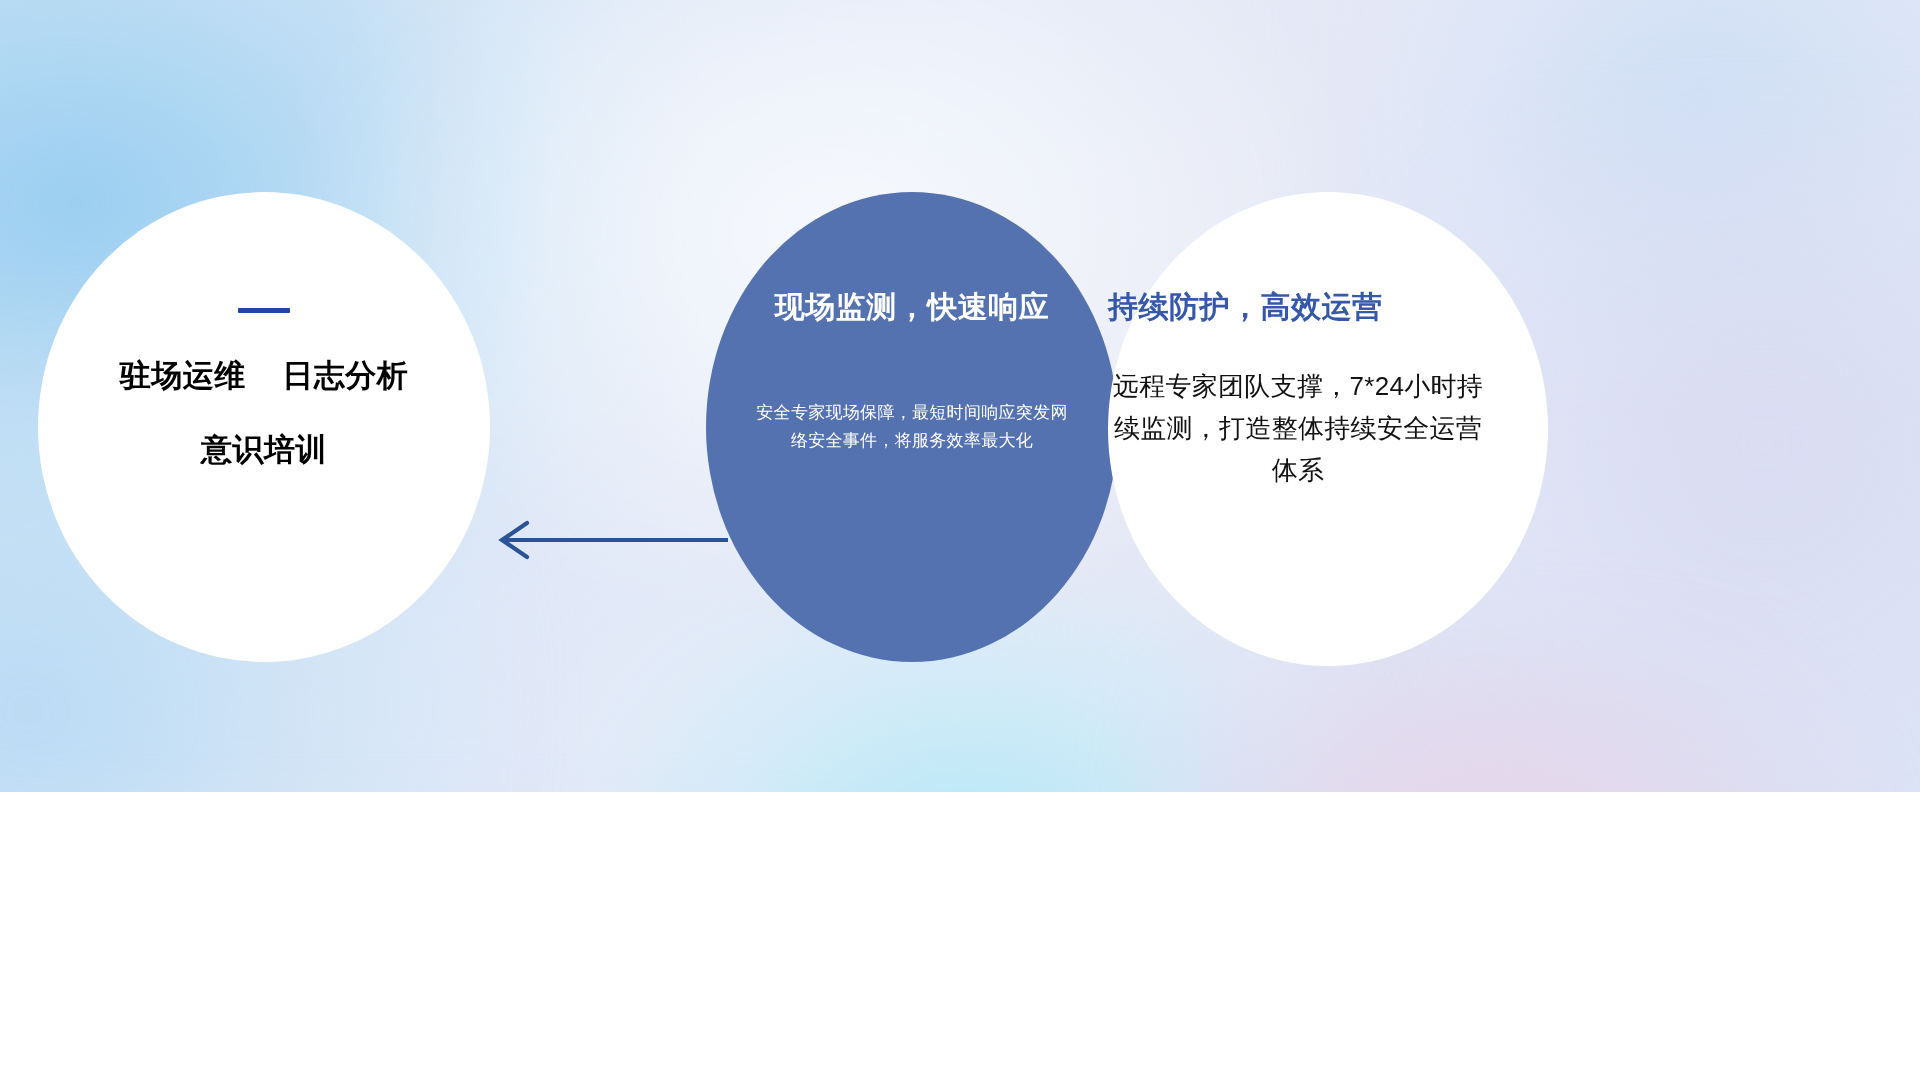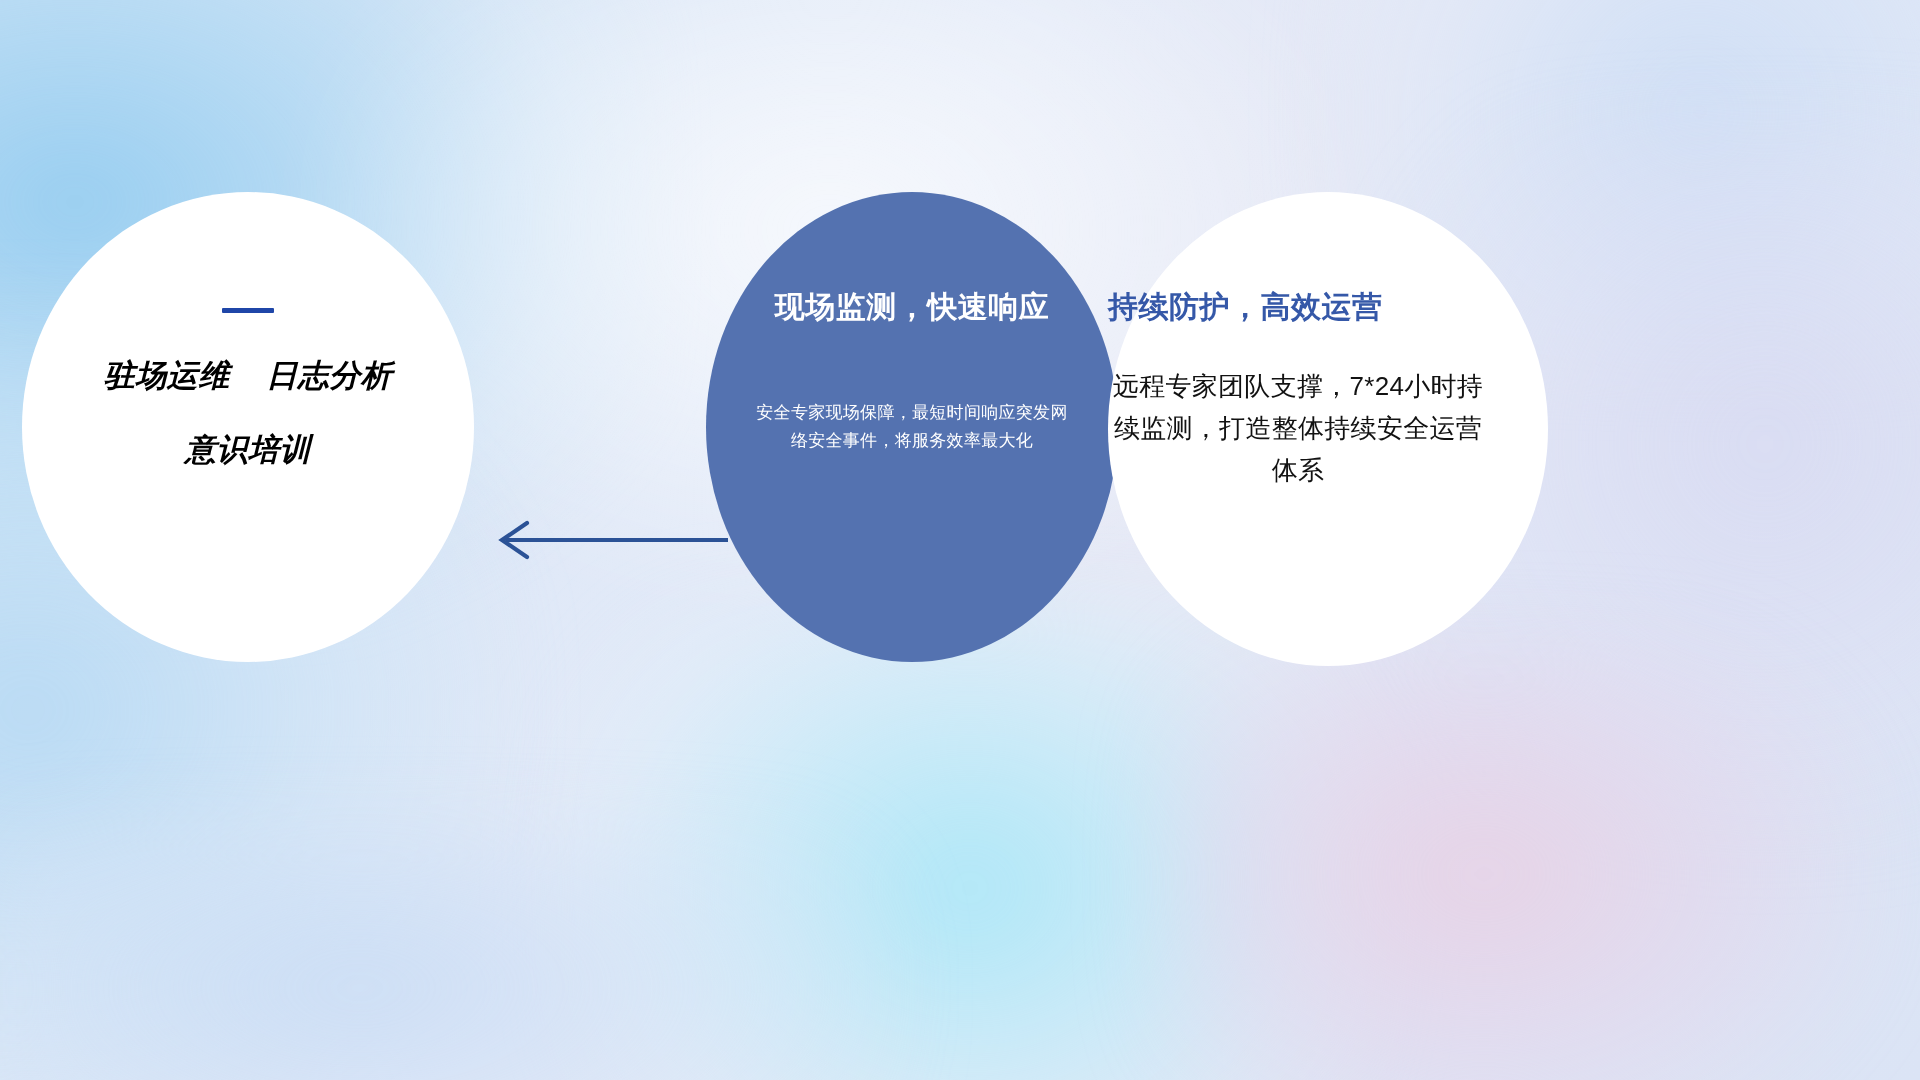--- a/index.html
+++ b/index.html
@@ -8,21 +8,21 @@
     padding: 0;
     background: #ffffff;
   }
   body {
     font-family: "Liberation Sans", "DejaVu Sans", sans-serif;
   }
 
   .stage {
     position: relative;
     width: 1920px;
-    height: 1080px;
+    height: 792px;
     overflow: hidden;
     background: #0f172a;
   }
 
   
   .bg-base {
     position: absolute;
     inset: 0;
     background: linear-gradient(118deg,
         #cfe2f4 0%,
@@ -132,27 +132,26 @@
   }
 
   
   .circle {
     position: absolute;
     border-radius: 50%;
     box-sizing: border-box;
   }
 
   .circle-left {
-    left: 22px;
+    left: 38px;
     top: 192px;
     width: 452px;
     height: 470px;
     background: #ffffff;
     z-index: 4;
-    font-style: italic;
   }
   .circle-mid {
     left: 706px;
     top: 192px;
     width: 412px;
     height: 470px;
     background: #5472b0;
     z-index: 3;
   }
   .circle-right {

